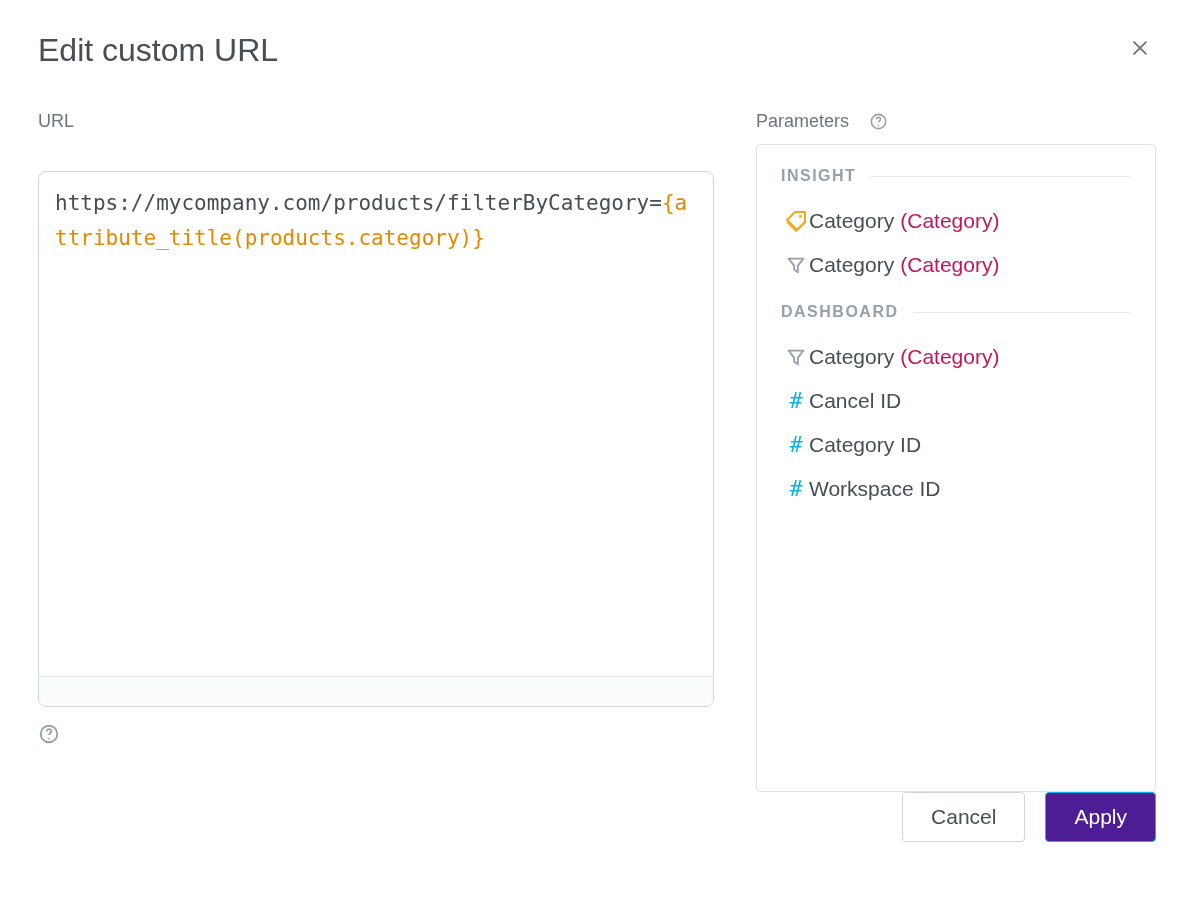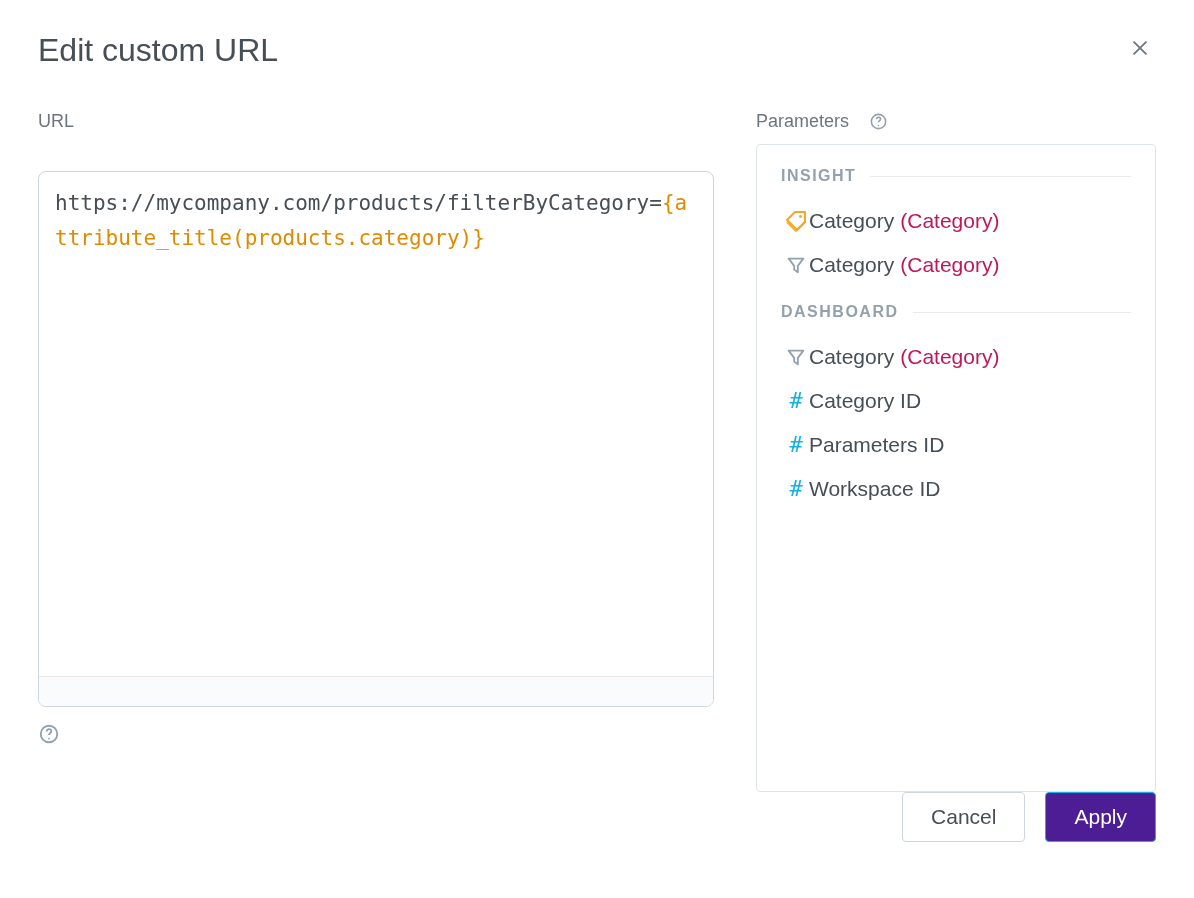--- a/index.html
+++ b/index.html
@@ -265,27 +265,27 @@
                 <path d="M4 5 H20 L14 13 V20 L10 17 V13 Z"></path>
               </svg>
             </span>
             <span class="param-name">Category</span>
             <span class="param-alt">(Category)</span>
           </div>
           <div class="param-item">
             <span class="param-icon">
               <span class="hash">#</span>
             </span>
+            <span class="param-name">Cancel ID</span>
+          </div>
+          <div class="param-item">
+            <span class="param-icon">
+              <span class="hash">#</span>
+            </span>
             <span class="param-name">Category ID</span>
-          </div>
-          <div class="param-item">
-            <span class="param-icon">
-              <span class="hash">#</span>
-            </span>
-            <span class="param-name">Parameters ID</span>
           </div>
           <div class="param-item">
             <span class="param-icon">
               <span class="hash">#</span>
             </span>
             <span class="param-name">Workspace ID</span>
           </div>
         </div>
     </div>
 

